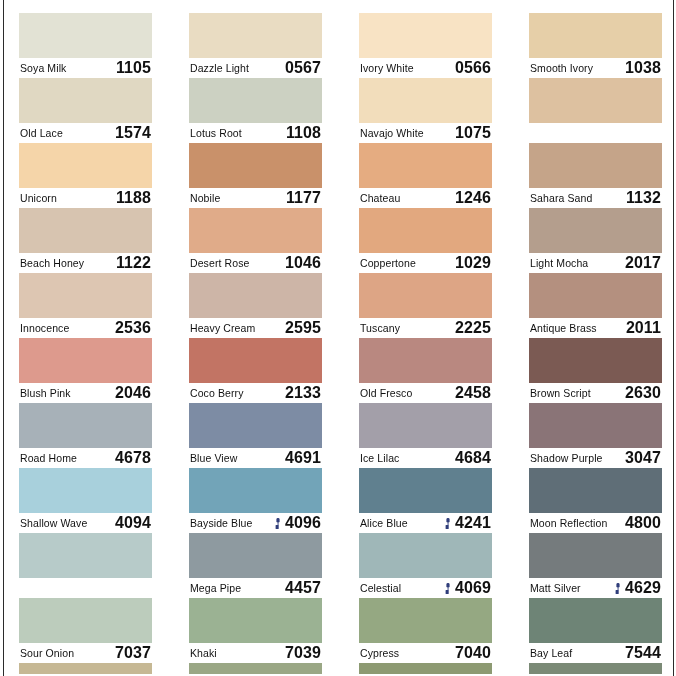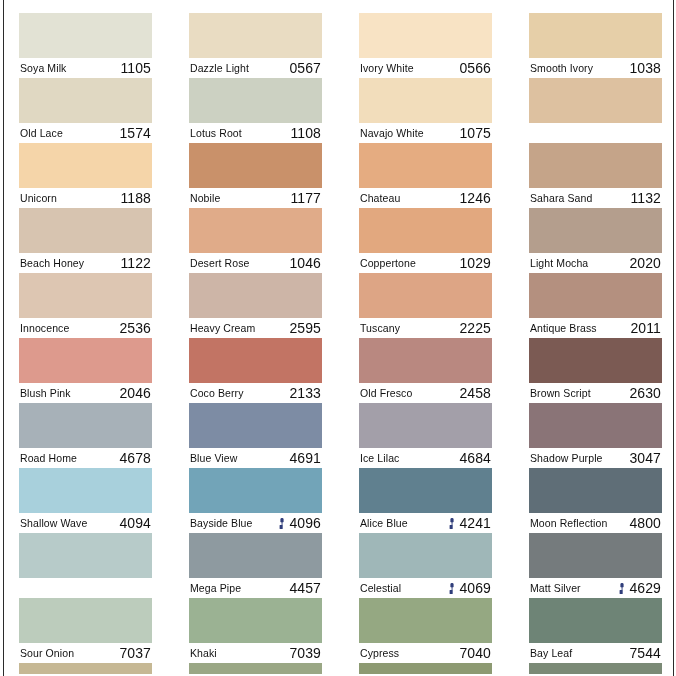--- a/index.html
+++ b/index.html
@@ -68,24 +68,24 @@
     letter-spacing: 0.1px;
   }
 
   .swatch-code-wrap {
     display: flex;
     align-items: center;
     gap: 4px;
   }
 
   .swatch-code {
-    font-size: 14px;
+    font-size: 16px;
     color: #111111;
     line-height: 20px;
-    font-weight: 400;
+    font-weight: 700;
     letter-spacing: 0.1px;
   }
 
   .roller-icon {
     width: 6px;
     height: 11px;
     display: inline-block;
     position: relative;
     flex: 0 0 auto;
   }
@@ -331,21 +331,21 @@
       <div class="swatch-label-row">
         <span class="swatch-name">Light Mocha</span>
         <span class="swatch-code-wrap">
           <span class="roller-icon hidden">
             <svg width="6" height="11" viewBox="0 0 6 11">
               <rect x="1.4" y="0" width="3.2" height="4.6" rx="1.4" fill="#2f3d7a"></rect>
               <rect x="2.6" y="4.2" width="0.9" height="3.1" fill="#2f3d7a"></rect>
               <rect x="0.6" y="7.0" width="3.1" height="4.0" rx="0.5" fill="#2f3d7a"></rect>
             </svg>
           </span>
-          <span class="swatch-code">2020</span>
+          <span class="swatch-code">2017</span>
         </span>
       </div>
     </div>
     <div class="swatch-cell">
       <div class="swatch-chip" style="background: rgb(221, 198, 178);"></div>
       <div class="swatch-label-row">
         <span class="swatch-name">Innocence</span>
         <span class="swatch-code-wrap">
           <span class="roller-icon hidden">
             <svg width="6" height="11" viewBox="0 0 6 11">

